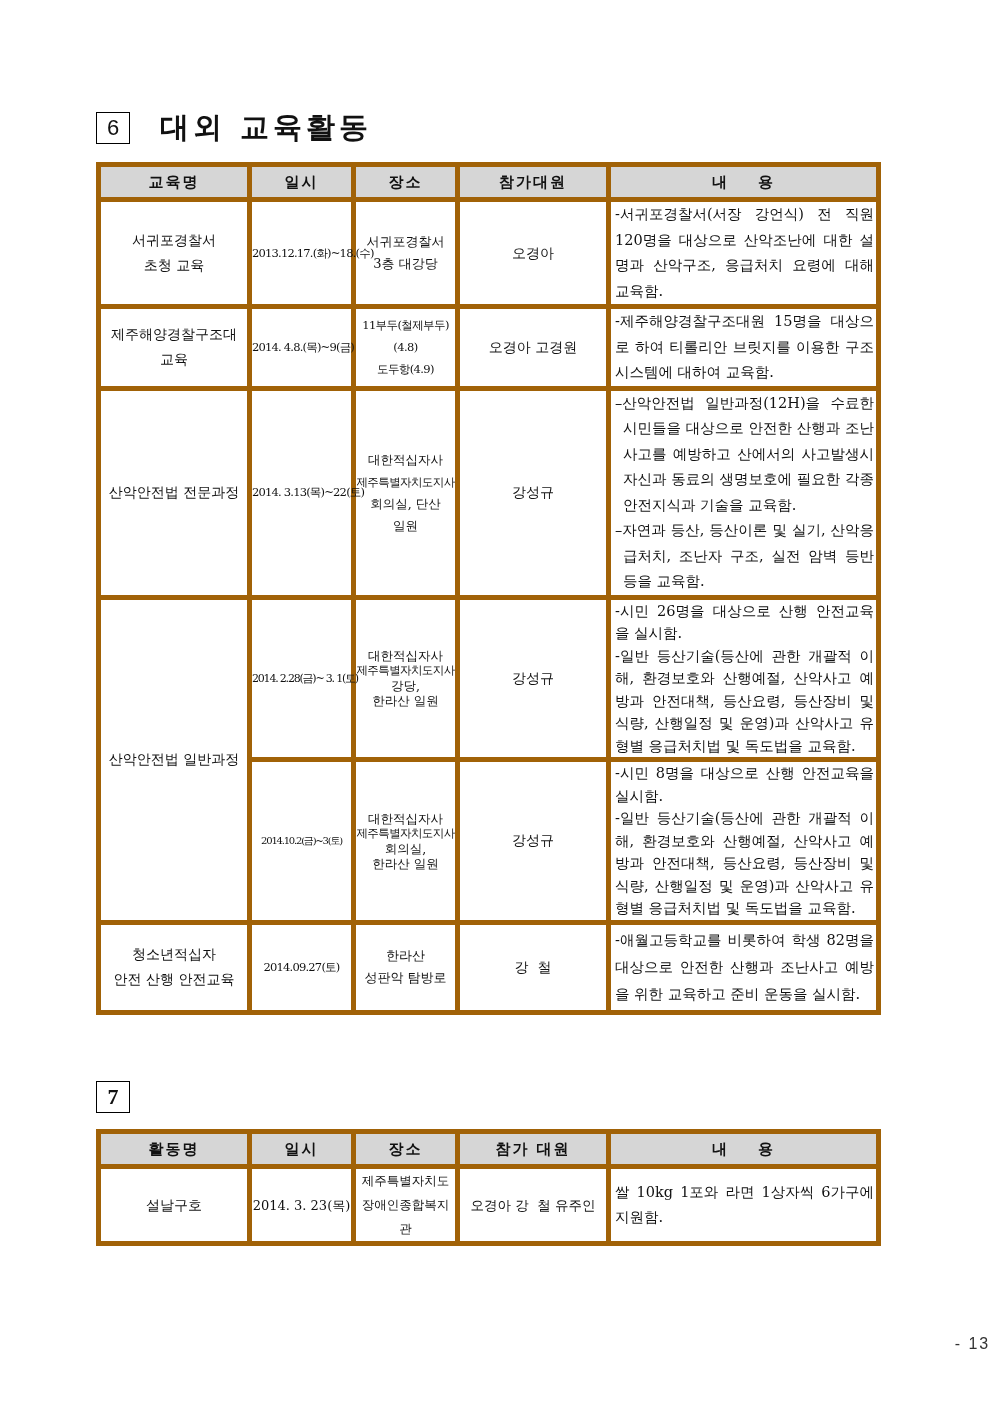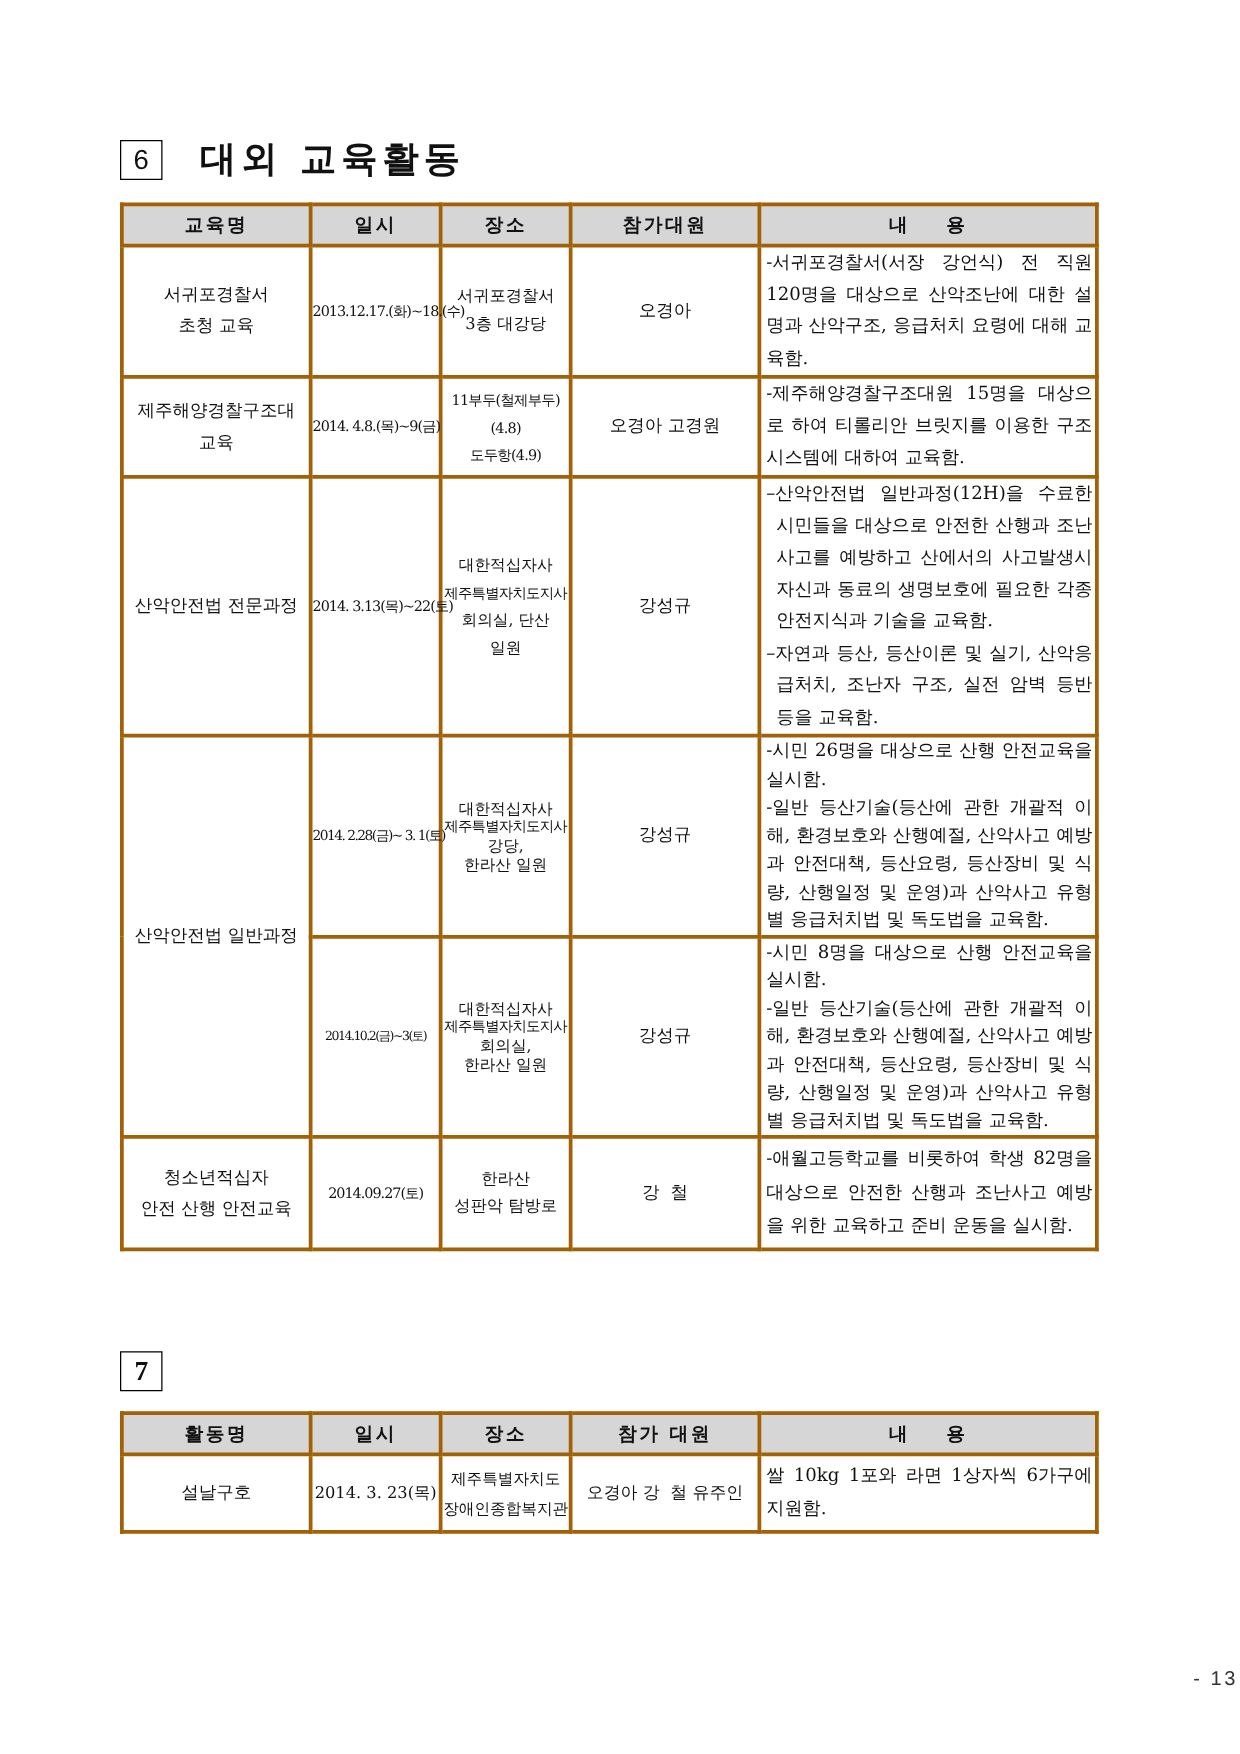--- a/index.html
+++ b/index.html
@@ -1,21 +1,21 @@
 <!DOCTYPE html>
 <html><head>
 <meta charset="utf-8">
 <style>
   html, body { margin: 0; padding: 0; background: #ffffff; }
   body { width: 992px; height: 1403px; position: relative; font-family: "DejaVu Serif", "Liberation Serif", serif; color: #111; overflow: hidden; }
   .section-title { position: absolute; left: 96px; display: flex; align-items: center; }
   .sec-num { width: 34px; height: 32px; border: 1.5px solid #000; display: flex; align-items: center; justify-content: center; font-family: "Liberation Sans", sans-serif; font-size: 22px; font-weight: normal; box-sizing: border-box; }
   .sec-label { margin-left: 30px; font-size: 29px; font-weight: bold; letter-spacing: 4px; font-family: "DejaVu Serif", serif; text-align: center; }
   table { position: absolute; left: 96px; width: 780px; border-collapse: collapse; table-layout: fixed; }
-  th, td { border: 3px solid #a16207; padding: 0; }
+  th, td { border: 5px solid #a16207; padding: 0; }
   th { background: #d6d6d6; font-size: 15px; font-weight: bold; height: 30px; text-align: center; letter-spacing: 2px; }
   td { font-size: 14px; text-align: center; vertical-align: middle; line-height: 25px; }
   td.content { text-align: justify; padding: 0 2px 0 4px; font-size: 14.5px; line-height: 25.5px; vertical-align: middle; }
   td.date { font-size: 11.5px; letter-spacing: -0.8px; white-space: nowrap; }
   td.place { font-size: 13px; line-height: 22px; }
   td.place.tight { line-height: 15px; font-size: 12.5px; }
   .para { display: block; }
   .para.hang { padding-left: 8px; text-indent: -8px; }
   .line { display: block; }
   .page-num { position: absolute; left: 12px; width: 992px; top: 1335px; text-align: right; font-family: "Liberation Sans", sans-serif; font-size: 16px; color: #333; letter-spacing: 2px; }

